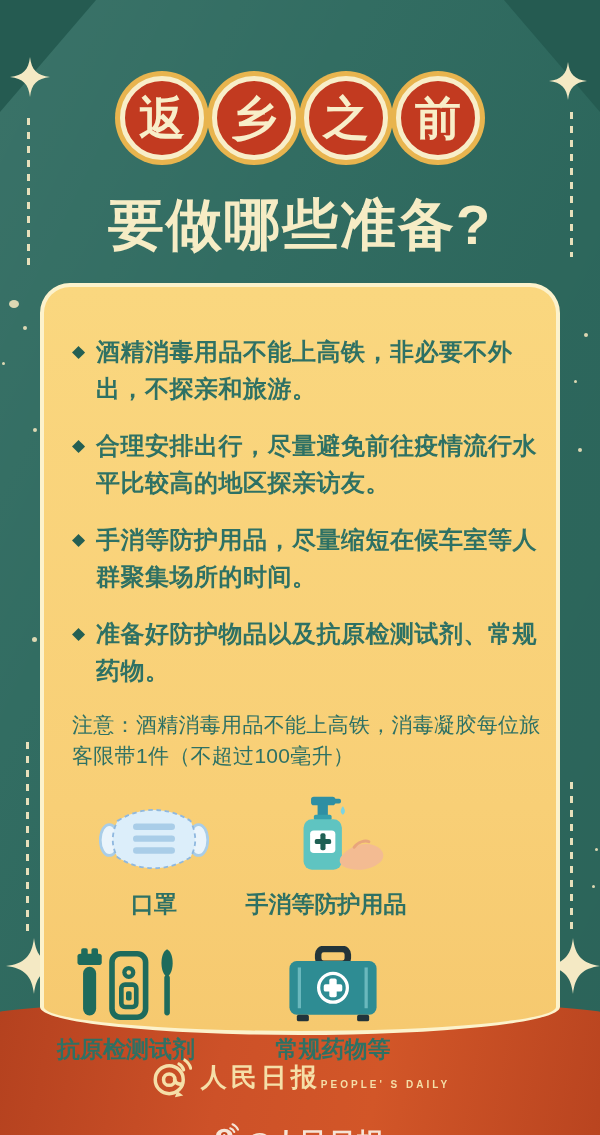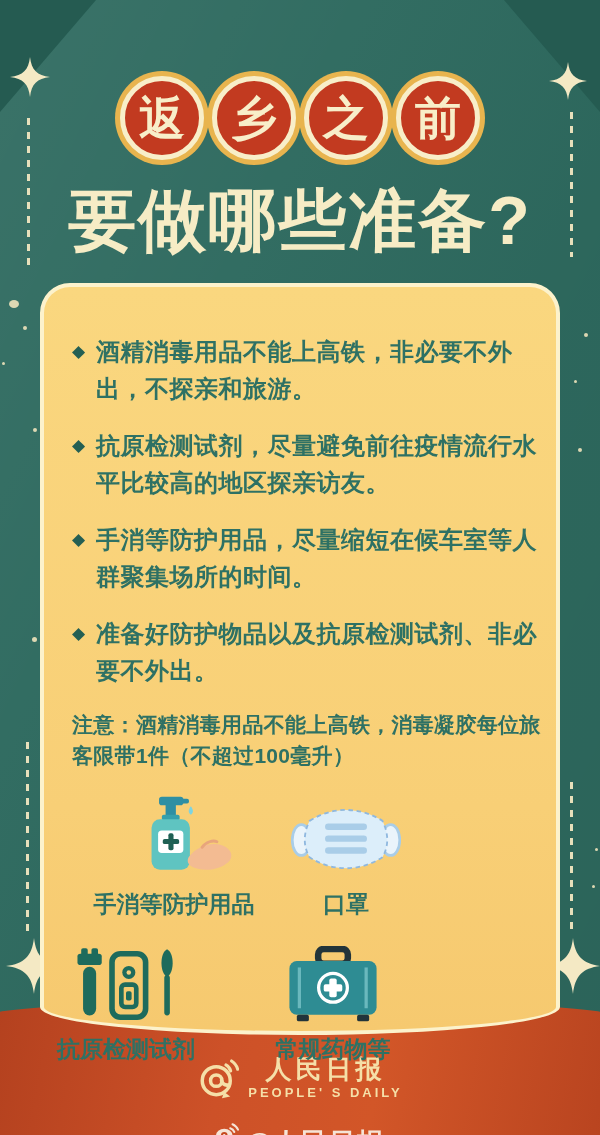--- a/index.html
+++ b/index.html
@@ -24,54 +24,54 @@
   
   .title-row{position:absolute; top:76px; left:0; right:0; display:flex; justify-content:center; z-index:3;}
   .title-badge{
     width:74px; height:74px; border-radius:50%;
     background:#c23a20; border:5px solid #f8eec9;
     box-shadow:0 0 0 5px #e8b44e;
     margin:0 4px; display:flex; align-items:center; justify-content:center;
   }
   .title-badge span{color:#f8eec9; font-size:46px; font-weight:900; line-height:1;}
   .subtitle{
-    position:absolute; top:176px; left:0; right:0; z-index:3;
-    text-align:center; color:#f6ecc5; font-size:68px; font-weight:900; letter-spacing:2px;
+    position:absolute; top:188px; left:0; right:0; z-index:3;
+    text-align:center; color:#f6ecc5; font-size:56px; font-weight:900; letter-spacing:2px;
   }
 
   
   .card{
     position:absolute; left:40px; top:283px; width:520px; height:752px; z-index:5;
     background:linear-gradient(180deg,#fad77f 0%, #f8cf76 70%, #f6c96f 100%);
     border:4px solid #fcf2cc; box-sizing:border-box;
     border-radius:30px 30px 50% 50% / 30px 30px 28px 28px;
     padding:46px 14px 0 28px;
   }
   .bullet{display:flex; margin-bottom:20px; color:#2e7164;}
   .bullet .mark{flex:0 0 auto; color:#245f53; font-size:17px; line-height:1; margin:10px 11px 0 0;}
   .bullet .txt{font-size:24px; line-height:37px; font-weight:700; letter-spacing:.5px;}
-  .note{color:#2e7164; font-size:21px; line-height:31px; font-weight:700; margin:4px 0 0 0; letter-spacing:.3px;}
+  .note{color:#2e7164; font-size:21px; line-height:31px; font-weight:400; margin:4px 0 0 0; letter-spacing:.3px;}
 
   .icon-row1{display:flex; padding:0 6px; margin-top:22px; align-items:flex-end;}
   .icon-row2{display:flex; justify-content:flex-start; gap:34px; margin-top:18px; position:relative; left:-34px; align-items:flex-end;}
   .icon-item{display:flex; flex-direction:column; align-items:center;}
   .i1{width:152px;} .i2{width:192px;} .i3{width:160px;} .i4{width:176px;} .i5{width:170px;}
   .icon-item .label{margin-top:8px; font-size:23px; font-weight:800; color:#2e7164; white-space:nowrap;}
   .icon-box{height:88px; display:flex; align-items:flex-end; justify-content:center;}
 
   
   .footer{
     position:absolute; left:-20px; right:-20px; top:1000px; bottom:0; z-index:4;
     background:linear-gradient(100deg,#b2401e 0%, #cd5128 38%, #d25628 62%, #b7431f 100%);
     border-radius:50% 50% 0 0 / 18px 18px 0 0;
   }
   .brand{position:absolute; left:0; right:0; top:56px; display:flex; justify-content:center; align-items:center; gap:9px; color:#f5dfa8;}
-  .brand-col{display:flex; flex-direction:column; align-items:center;}
+  .brand-col{display:flex; flex-direction:row; align-items:flex-end;}
   .brand-cn{font-size:26px; font-weight:900; letter-spacing:4px; line-height:1;}
-  .brand-en{font-size:13px; font-weight:700; letter-spacing:3px; margin-top:3px;}
+  .brand-en{font-size:10px; font-weight:700; letter-spacing:3px; margin-top:3px;}
   .weibo-row{position:absolute; left:0; right:0; top:103px; display:flex; justify-content:center; align-items:center; gap:7px; color:#f6e4d6;}
   .weibo-handle{font-size:26px; font-weight:700; letter-spacing:2px;margin-top:22px;}
 </style>
 </head>
 <body>
 
 <div class="poster">
 
   <div class="fold fold-left"></div>
   <div class="fold fold-right"></div>
@@ -150,64 +150,64 @@
     </div>
   </div>
 
   <div class="card">
     <div class="bullet">
       <span class="mark">◆</span>
       <span class="txt">酒精消毒用品不能上高铁，非必要不外出，不探亲和旅游。</span>
     </div>
     <div class="bullet">
       <span class="mark">◆</span>
-      <span class="txt">抗原检测试剂，尽量避免前往疫情流行水平比较高的地区探亲访友。</span>
+      <span class="txt">合理安排出行，尽量避免前往疫情流行水平比较高的地区探亲访友。</span>
     </div>
     <div class="bullet">
       <span class="mark">◆</span>
       <span class="txt">手消等防护用品，尽量缩短在候车室等人群聚集场所的时间。</span>
     </div>
     <div class="bullet">
       <span class="mark">◆</span>
-      <span class="txt">准备好防护物品以及抗原检测试剂、非必要不外出。</span>
+      <span class="txt">准备好防护物品以及抗原检测试剂、常规药物。</span>
     </div>
     <div class="note">注意：酒精消毒用品不能上高铁，消毒凝胶每位旅客限带1件（不超过100毫升）</div>
 
     <div class="icon-row1">
+      <div class="icon-item i1">
+        <div class="icon-box">
+          <svg width="110" height="82" viewBox="0 0 120 90">
+            <ellipse cx="11" cy="45" rx="10" ry="17" fill="#eaf4fb" stroke="#a9cde8" stroke-width="3"></ellipse>
+            <ellipse cx="109" cy="45" rx="10" ry="17" fill="#eaf4fb" stroke="#a9cde8" stroke-width="3"></ellipse>
+            <path d="M20 24 C45 8 75 8 100 24 C107 38 107 52 100 64 C75 80 45 80 20 64 C13 52 13 38 20 24 Z" fill="#dceefa" stroke="#8fb8df" stroke-width="2" stroke-dasharray="5 4"></path>
+            <rect x="37" y="27" width="46" height="7" rx="3.5" fill="#a9cde8"></rect>
+            <rect x="37" y="40" width="46" height="7" rx="3.5" fill="#a9cde8"></rect>
+            <rect x="37" y="53" width="46" height="7" rx="3.5" fill="#a9cde8"></rect>
+          </svg>
+        </div>
+        <div class="label">口罩</div>
+      </div>
       <div class="icon-item i2">
         <div class="icon-box">
           <svg width="128" height="86" viewBox="0 0 132 92">
             <rect x="50" y="2" width="26" height="9" rx="3" fill="#2f8fa3"></rect>
             <rect x="70" y="4" width="12" height="5" rx="2" fill="#2f8fa3"></rect>
             <path d="M84 12 c3 4 3 7 0 9 c-3 -2 -3 -5 0 -9 Z" fill="#7dd4e2"></path>
             <rect x="57" y="9" width="11" height="14" fill="#2f8fa3"></rect>
             <rect x="53" y="21" width="19" height="6" rx="2" fill="#36a0ad"></rect>
             <rect x="42" y="26" width="41" height="54" rx="9" fill="#5fc4c1"></rect>
             <rect x="49" y="38" width="27" height="24" rx="4" fill="#ffffff"></rect>
             <rect x="60" y="41" width="5.5" height="18" rx="2" fill="#1f6054"></rect>
             <rect x="54" y="47" width="17.5" height="5.5" rx="2" fill="#1f6054"></rect>
             <path d="M82 66 C92 54 106 50 118 54 C128 58 130 66 124 72 C112 82 94 82 84 76 C80 73 80 69 82 66 Z" fill="#f3bb92"></path>
             <path d="M96 56 C100 50 108 48 112 50" fill="none" stroke="#e8a57c" stroke-width="3" stroke-linecap="round"></path>
           </svg>
         </div>
         <div class="label">手消等防护用品</div>
       </div>
-      <div class="icon-item i1">
-        <div class="icon-box">
-          <svg width="110" height="82" viewBox="0 0 120 90">
-            <ellipse cx="11" cy="45" rx="10" ry="17" fill="#eaf4fb" stroke="#a9cde8" stroke-width="3"></ellipse>
-            <ellipse cx="109" cy="45" rx="10" ry="17" fill="#eaf4fb" stroke="#a9cde8" stroke-width="3"></ellipse>
-            <path d="M20 24 C45 8 75 8 100 24 C107 38 107 52 100 64 C75 80 45 80 20 64 C13 52 13 38 20 24 Z" fill="#dceefa" stroke="#8fb8df" stroke-width="2" stroke-dasharray="5 4"></path>
-            <rect x="37" y="27" width="46" height="7" rx="3.5" fill="#a9cde8"></rect>
-            <rect x="37" y="40" width="46" height="7" rx="3.5" fill="#a9cde8"></rect>
-            <rect x="37" y="53" width="46" height="7" rx="3.5" fill="#a9cde8"></rect>
-          </svg>
-        </div>
-        <div class="label">口罩</div>
-      </div>
     </div>
 
     <div class="icon-row2">
       <div class="icon-item i4">
         <div class="icon-box">
           <svg width="112" height="80" viewBox="0 0 120 85">
             <rect x="12" y="2" width="7" height="8" rx="2" fill="#1e6b5c"></rect>
             <rect x="23" y="2" width="7" height="8" rx="2" fill="#1e6b5c"></rect>
             <rect x="8" y="8" width="26" height="12" rx="3" fill="#1e6b5c"></rect>
             <rect x="14" y="22" width="14" height="52" rx="7" fill="#1e6b5c"></rect>

